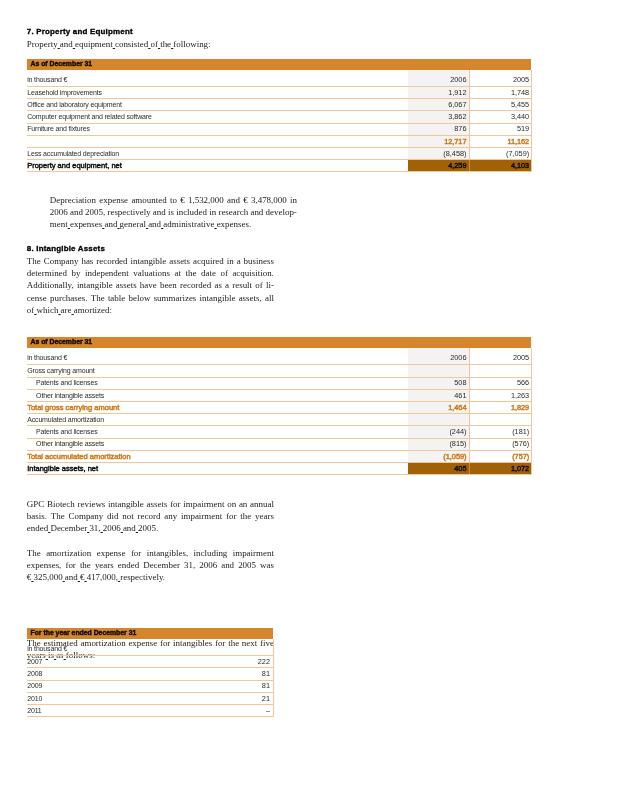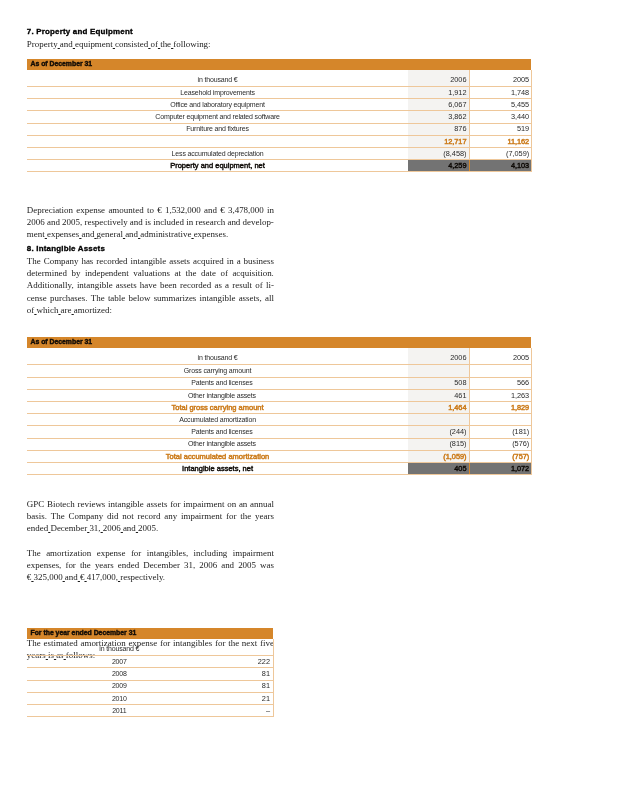--- a/index.html
+++ b/index.html
@@ -37,29 +37,29 @@
   .tbl tr.unit td{padding-top:0px;}
   .tbl tr.band td{background:#d5862a;height:11.1px;}
   .tbl td.bandtxt{
     font-family:"Liberation Sans",sans-serif;font-weight:bold;font-size:6.85px;
     color:#120c06;padding-left:4.0px;letter-spacing:0.0px;
     -webkit-text-stroke:0.42px #120c06;
   }
   .tbl tr.unit td{height:13.8px;border-bottom:0.9px solid #eec79a;
              vertical-align:bottom;padding-bottom:2.4px;}
   .tbl tr.r td{height:10.3px;border-bottom:0.9px solid #eec79a;}
-  .tbl td.lbl{padding-left:0.7px;white-space:nowrap;text-align:center;}
+  .tbl td.lbl{padding-left:0.7px;white-space:nowrap;}
   .tbl td.num{text-align:right;padding-right:2.5px;white-space:nowrap;font-size:7.35px;letter-spacing:-0.02px;}
   .tbl td.num.col2{padding-right:1.4px;}
   .shade{background:#f4f3f1;}
   .sep{border-left:0.9px solid #eec79a;}
   .rightb{border-right:0.9px solid #eec79a;}
   .orange{color:#cc7c1c;font-weight:bold;-webkit-text-stroke:0.5px #cc7c1c;}
   .tbl td.lbl.orange{font-size:7.5px;letter-spacing:0.0px;}
-  .tot{background:#737373;color:#0d0905;font-weight:bold;-webkit-text-stroke:0.42px #0d0905;}
+  .tot{background:#a16207;color:#0d0905;font-weight:bold;-webkit-text-stroke:0.42px #0d0905;}
   .totlbl{font-weight:bold;color:#0d0905;-webkit-text-stroke:0.42px #0d0905;}
   .tbl td.lbl.totlbl{font-size:7.5px;letter-spacing:0.0px;}
   .tbl tr.totrow td{border-top:1.0px solid #e3ab70;}
   .tbl tr.totrow td.sep{border-left-color:#d5862a;}
   .tbl td.lbl.indent{padding-left:9.6px;}
 </style>
 </head>
 <body>
 
 <div class="page">
@@ -117,21 +117,21 @@
           </tr>
           <tr class="r totrow">
             <td class="lbl totlbl">Property and equipment, net</td>
             <td class="num tot">4,259</td>
             <td class="num col2 sep rightb tot">4,103</td>
           </tr>
         </tbody>
       </table>
     </div>
 
-  <div class="para" id="p-depr" style="top:204px;">
+  <div class="para" id="p-depr" style="top:194px;margin-left:23px;">
       <span class="ln"><span>Depreciation</span> <span>expense</span> <span>amounted</span> <span>to</span> <span>€</span> <span>1,532,000</span> <span>and</span> <span>€</span> <span>3,478,000</span> <span>in</span></span>
       <span class="ln"><span>2006</span> <span>and</span> <span>2005,</span> <span>respectively</span> <span>and</span> <span>is</span> <span>included</span> <span>in</span> <span>research</span> <span>and</span> <span>develop-</span></span>
       <span class="ln last"><span>ment</span> <span>expenses</span> <span>and</span> <span>general</span> <span>and</span> <span>administrative</span> <span>expenses.</span></span>
     </div>
 
   <div class="sec-head" style="top:243.6px;">8. Intangible Assets</div>
   <div class="para" id="p-s8intro" style="top:255.0px;">
       <span class="ln"><span>The</span> <span>Company</span> <span>has</span> <span>recorded</span> <span>intangible</span> <span>assets</span> <span>acquired</span> <span>in</span> <span>a</span> <span>business</span></span>
       <span class="ln"><span>determined</span> <span>by</span> <span>independent</span> <span>valuations</span> <span>at</span> <span>the</span> <span>date</span> <span>of</span> <span>acquisition.</span></span>
       <span class="ln"><span>Additionally,</span> <span>intangible</span> <span>assets</span> <span>have</span> <span>been</span> <span>recorded</span> <span>as</span> <span>a</span> <span>result</span> <span>of</span> <span>li-</span></span>

